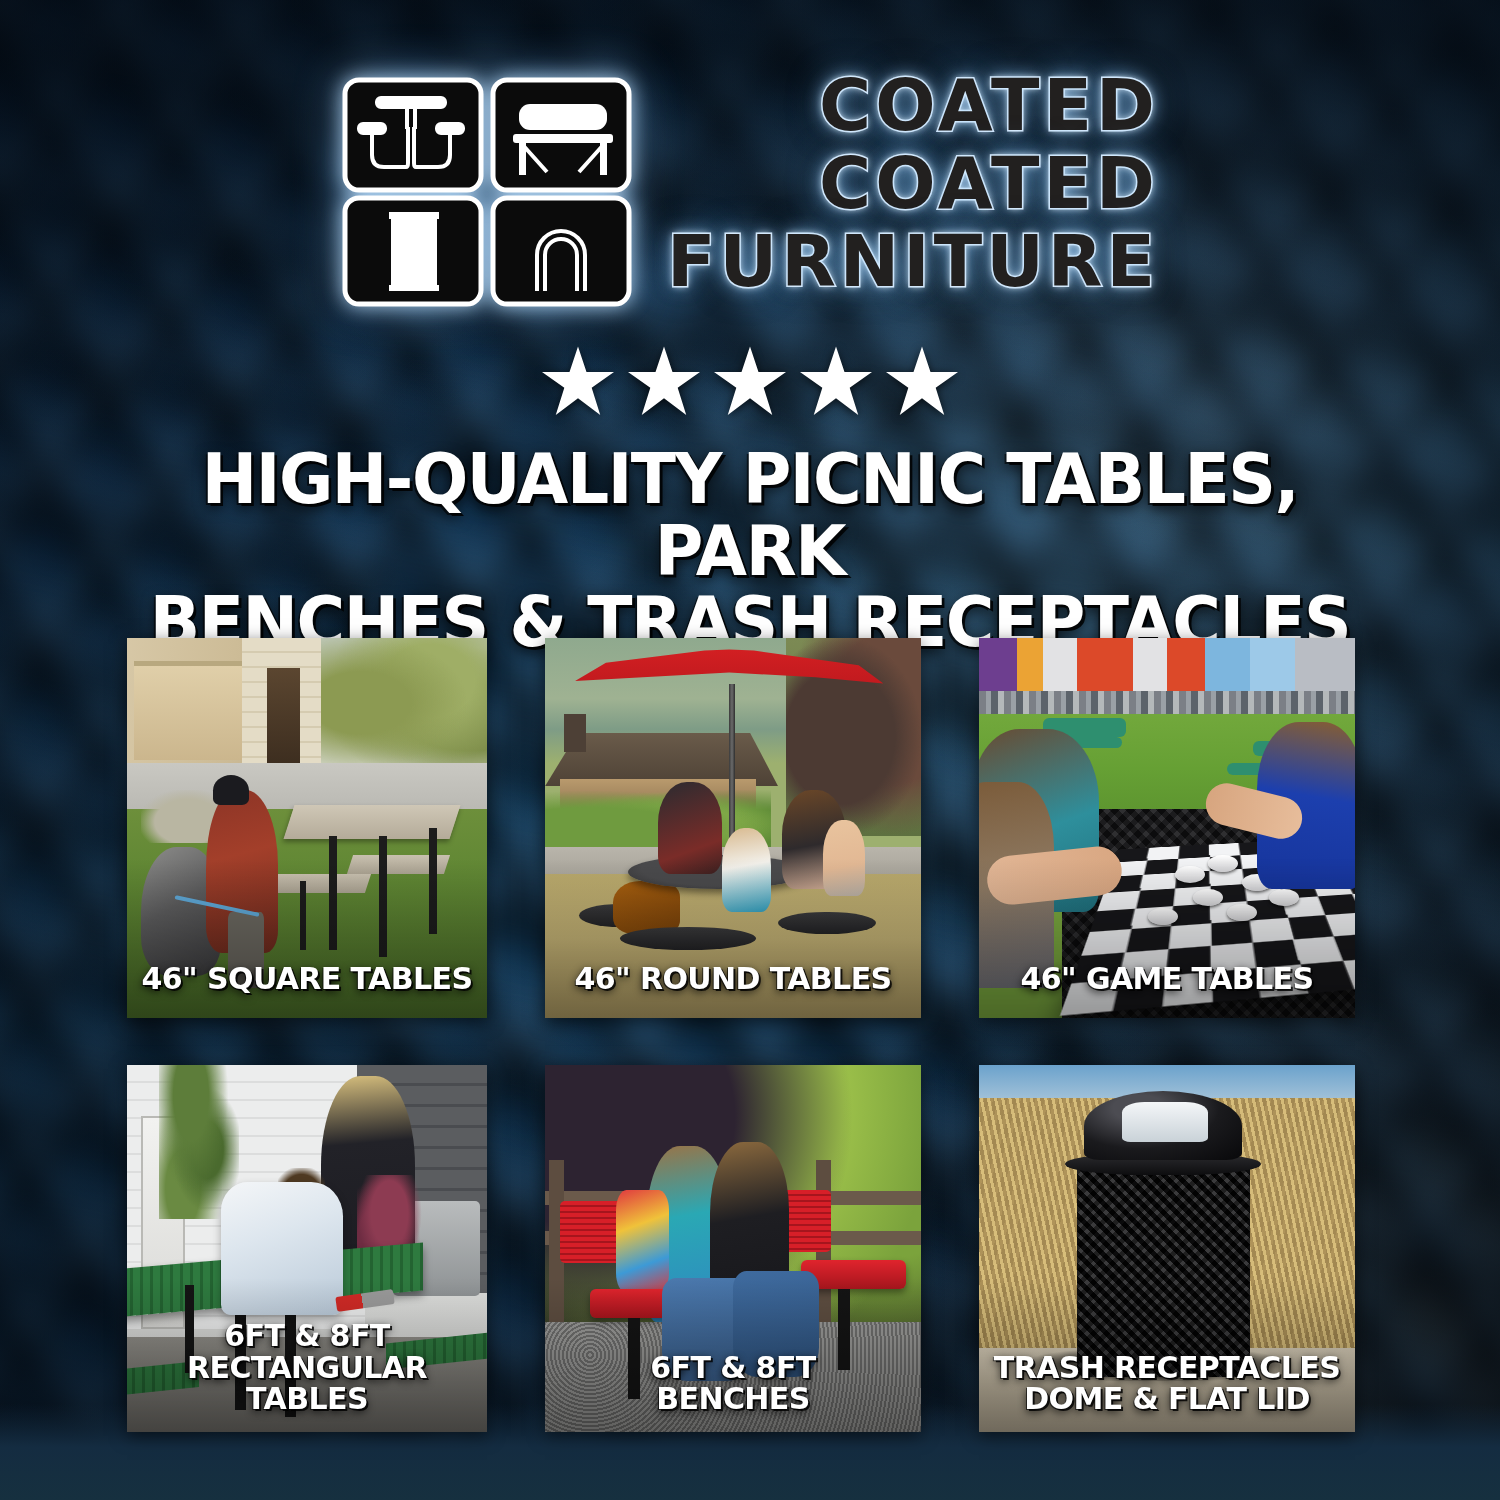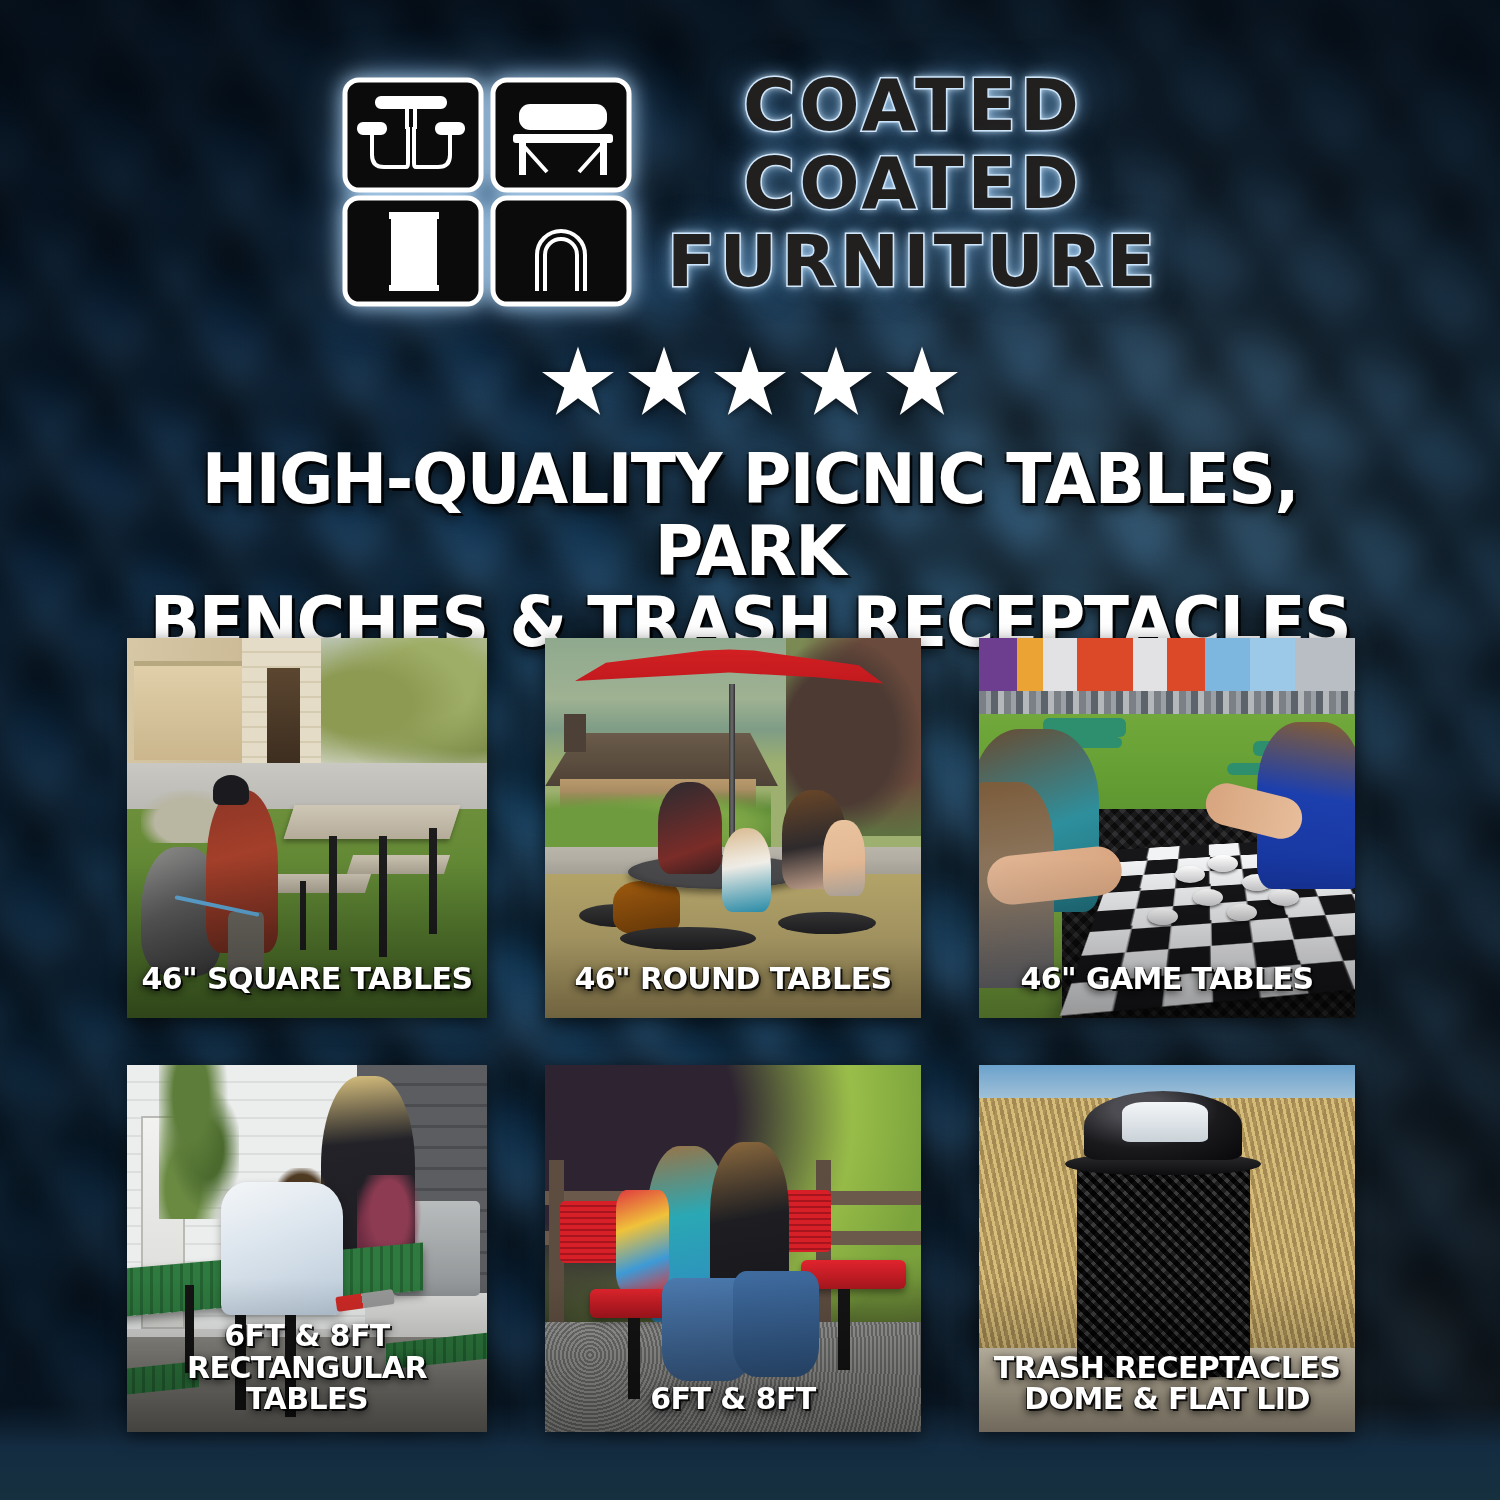--- a/index.html
+++ b/index.html
@@ -52,21 +52,21 @@
 
   
   .header{ position:absolute; top:72px; left:0; right:0; text-align:center; }
   .logo-row{
     display:flex; align-items:center; justify-content:center; gap:34px;
   }
   .logo-mark{
     width:292px; height:232px; flex:0 0 auto;
     filter:drop-shadow(0 0 10px rgba(190,225,255,.85)) drop-shadow(0 0 22px rgba(120,185,240,.45));
   }
-  .logo-words{ text-align:center; }
+  .logo-words{ text-align:right; }
   .logo-line{
     font-family:"DejaVu Sans", sans-serif;
     font-weight:700;
     font-size:71px;
     line-height:.96;
     letter-spacing:4px;
     color:#22201f;
     -webkit-text-stroke:3px #eaf4ff;
     paint-order:stroke fill;
     text-shadow:
@@ -574,20 +574,21 @@
         <div class="t5-boy1"></div>
         <div class="t5-boy2"></div>
         <div class="t5-pack"></div>
         <div class="t5-seat l"></div>
         <div class="t5-bleg" style="left:22%;top:69%;width:3.2%;height:22%"></div>
         <div class="t5-jeans1"></div>
         <div class="t5-jeans2"></div>
       </div>
       <div class="caption cap-2line">
         <div>6FT &amp; 8FT</div>
+        <div>BENCHES</div>
       </div>
     </div>
 
     <div class="tile r2">
       <div class="photo">
         <div class="sky t6-grass"></div>
         <div class="t6-sky"></div>
         <div class="t6-walk"></div>
         <div class="t6-shadow"></div>
         <div class="t6-body"></div>

